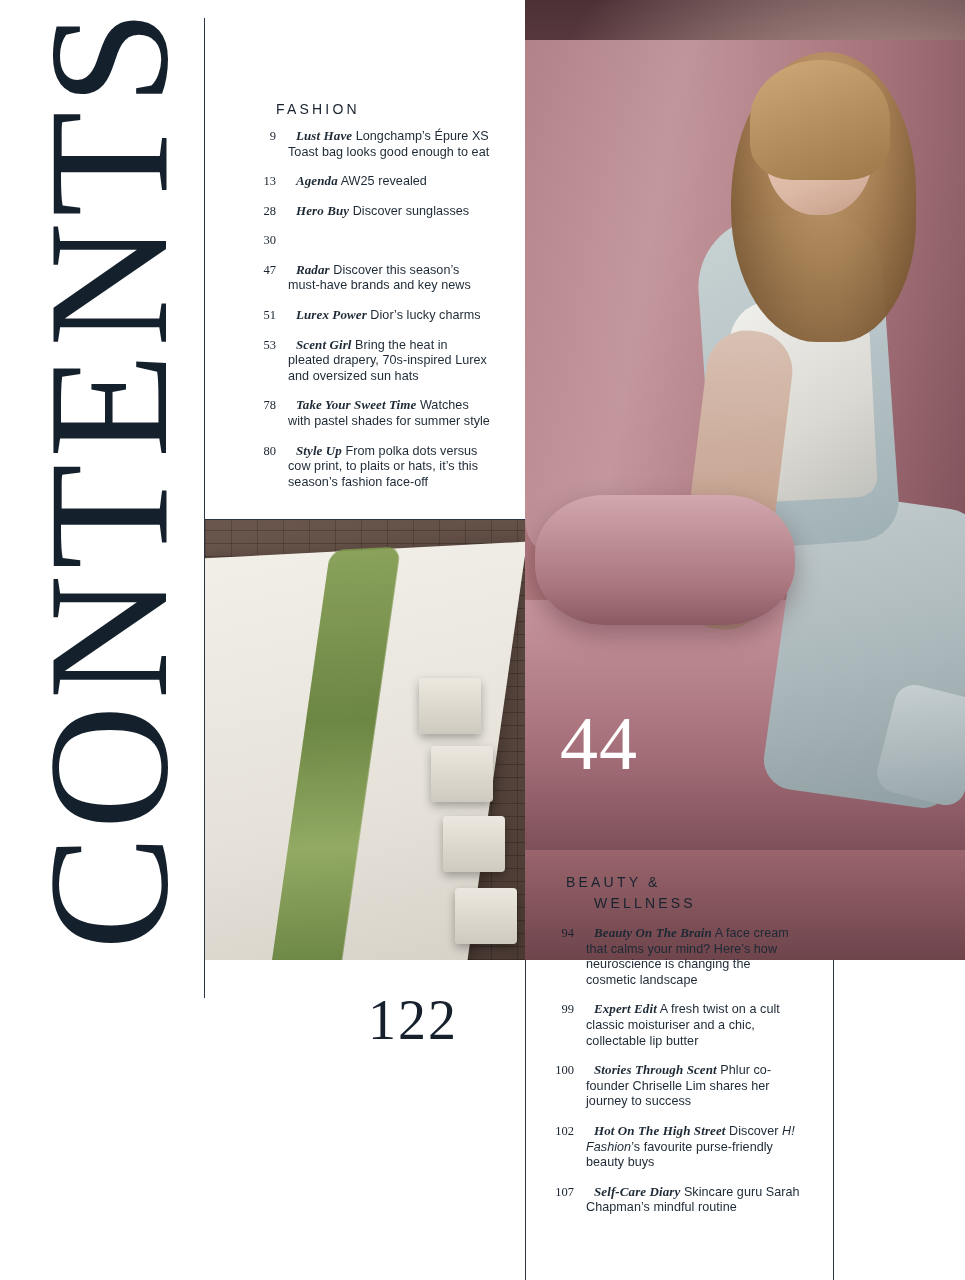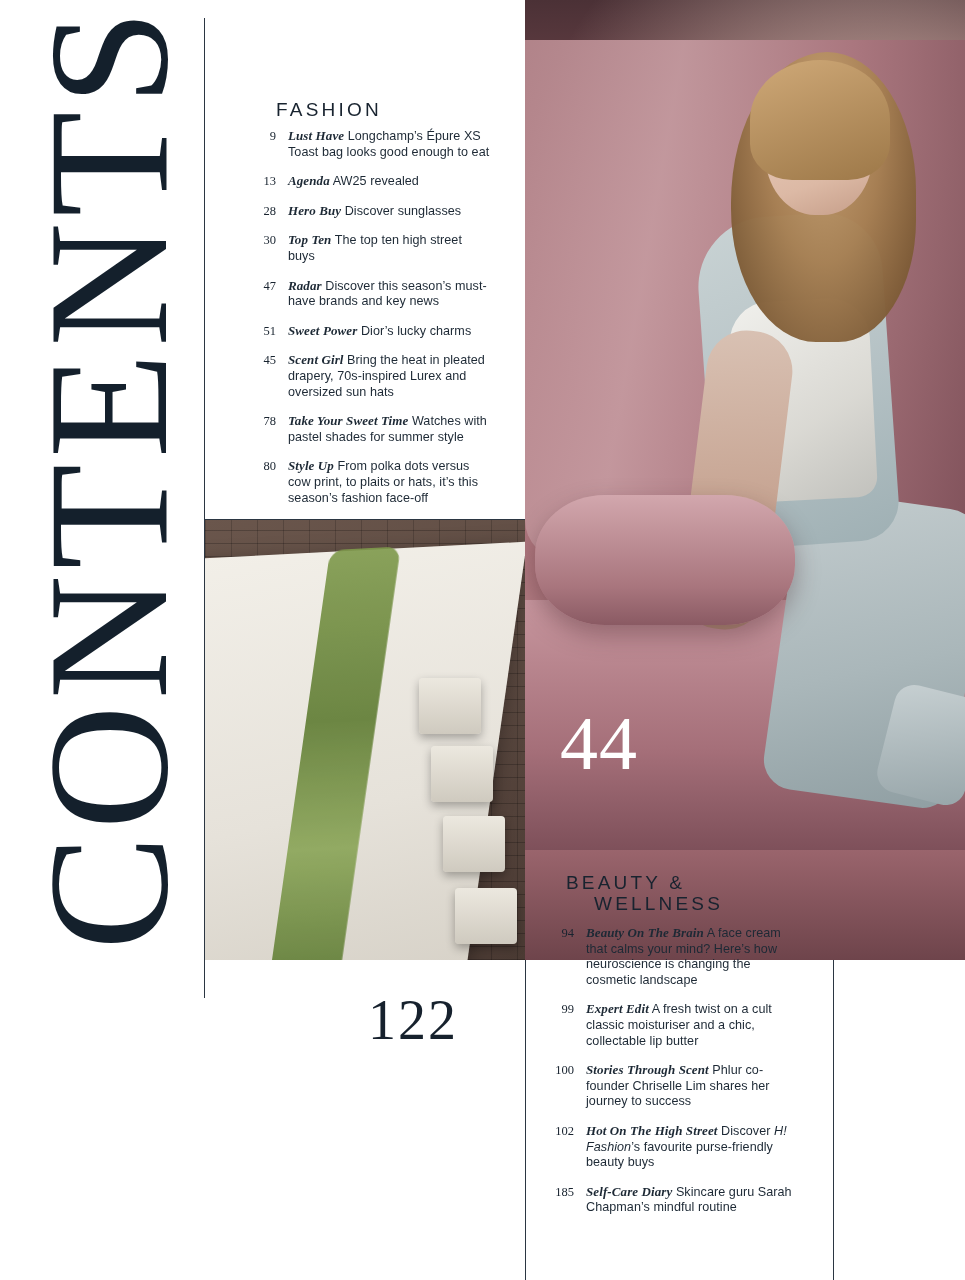--- a/index.html
+++ b/index.html
@@ -39,21 +39,21 @@
   .rule {
     position: absolute;
     background: #2b3642;
   }
   .rule-v { width: 1px; }
   .rule-h { height: 1px; }
 
   
   .section-title {
     font-family: "Liberation Sans", sans-serif;
-    font-size: 19px;
+    font-size: 14px;
     letter-spacing: 3.2px;
     font-weight: 400;
     color: #18232f;
     line-height: 21px;
   }
 
   .toc-list {
     position: absolute;
     list-style: none;
     margin: 0;
@@ -79,20 +79,21 @@
     line-height: 15.6px;
     color: #1d2935;
     letter-spacing: 0.05px;
   }
   .toc-text b {
     font-family: "Liberation Serif", serif;
     font-style: italic;
     font-weight: bold;
     font-size: 13px;
     letter-spacing: 0.1px;
+    margin-left: 8px;
   }
   .toc-text i {
     font-style: italic;
   }
 
   
   .photo {
     position: absolute;
     overflow: hidden;
   }
@@ -273,32 +274,31 @@
   <li class="toc-item">
     <span class="toc-page">13</span>
     <span class="toc-text"><b>Agenda</b><span> AW25 revealed</span></span>
   </li>
   <li class="toc-item">
     <span class="toc-page">28</span>
     <span class="toc-text"><b>Hero Buy</b><span> Discover sunglasses</span></span>
   </li>
   <li class="toc-item">
     <span class="toc-page">30</span>
-    <span class="toc-text"><b>Top Ten</b><span> The top ten high street buys</span></span>
   </li>
   <li class="toc-item">
     <span class="toc-page">47</span>
     <span class="toc-text"><b>Radar</b><span> Discover this season’s must-have brands and key news</span></span>
   </li>
   <li class="toc-item">
     <span class="toc-page">51</span>
-    <span class="toc-text"><b>Sweet Power</b><span> Dior’s lucky charms</span></span>
-  </li>
-  <li class="toc-item">
-    <span class="toc-page">45</span>
+    <span class="toc-text"><b>Lurex Power</b><span> Dior’s lucky charms</span></span>
+  </li>
+  <li class="toc-item">
+    <span class="toc-page">53</span>
     <span class="toc-text"><b>Scent Girl</b><span> Bring the heat in pleated drapery, 70s-inspired Lurex and oversized sun hats</span></span>
   </li>
   <li class="toc-item">
     <span class="toc-page">78</span>
     <span class="toc-text"><b>Take Your Sweet Time</b><span> Watches with pastel shades for summer style</span></span>
   </li>
   <li class="toc-item">
     <span class="toc-page">80</span>
     <span class="toc-text"><b>Style Up</b><span> From polka dots versus cow print, to plaits or hats, it’s this season’s fashion face-off</span></span>
   </li>
@@ -349,16 +349,16 @@
   </li>
   <li class="toc-item">
     <span class="toc-page">100</span>
     <span class="toc-text"><b>Stories Through Scent</b><span> Phlur co-founder Chriselle Lim shares her journey to success</span></span>
   </li>
   <li class="toc-item">
     <span class="toc-page">102</span>
     <span class="toc-text"><b>Hot On The High Street</b><span> Discover </span><i>H! Fashion</i><span>’s favourite purse-friendly beauty buys</span></span>
   </li>
   <li class="toc-item">
-    <span class="toc-page">185</span>
+    <span class="toc-page">107</span>
     <span class="toc-text"><b>Self-Care Diary</b><span> Skincare guru Sarah Chapman’s mindful routine</span></span>
   </li>
 </ul>
 
 </body></html>

